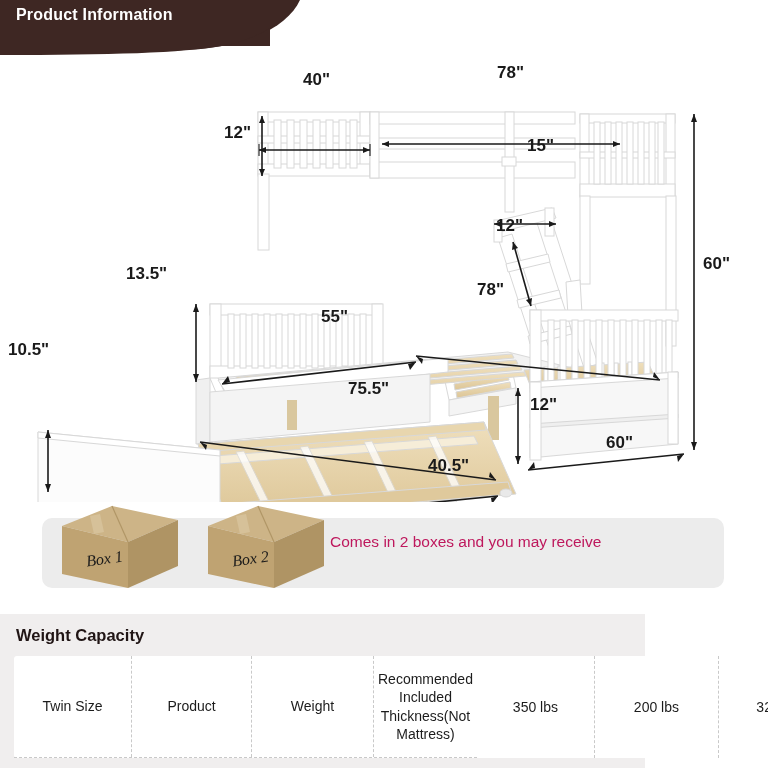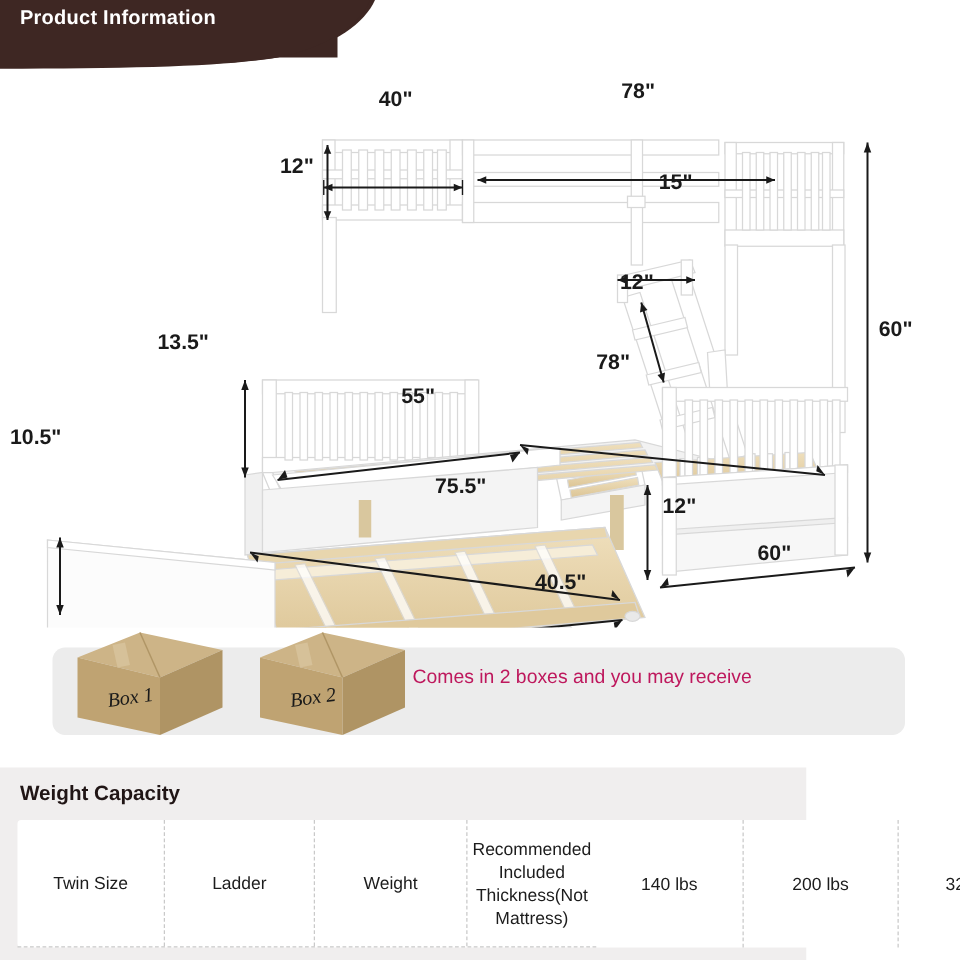--- a/index.html
+++ b/index.html
@@ -379,30 +379,30 @@
       <div>Comes in 2 boxes and you may receive</div>
     </div>
   </div>
 
   <div class="wc-section">
     <div class="wc-title">Weight Capacity</div>
 
     <div class="wc-table">
       <div class="wc-row head">
         <div class="wc-cell c-twin">Twin Size</div>
-        <div class="wc-cell c-trun">Ladder</div>
+        <div class="wc-cell c-trun">Product</div>
         <div class="wc-cell c-lad">Weight</div>
         <div class="wc-cell c-rec">
           <div>
             <div>Recommended Included</div>
             <div>Thickness(Not Mattress)</div>
           </div>
         </div>
       </div>
       <div class="wc-row">
-        <div class="wc-cell c-twin">140 lbs</div>
+        <div class="wc-cell c-twin">350 lbs</div>
         <div class="wc-cell c-full">200 lbs</div>
         <div class="wc-cell c-trun">323 lbs</div>
       </div>
     </div>
   </div>
 
 </div>
 
 </body></html>

